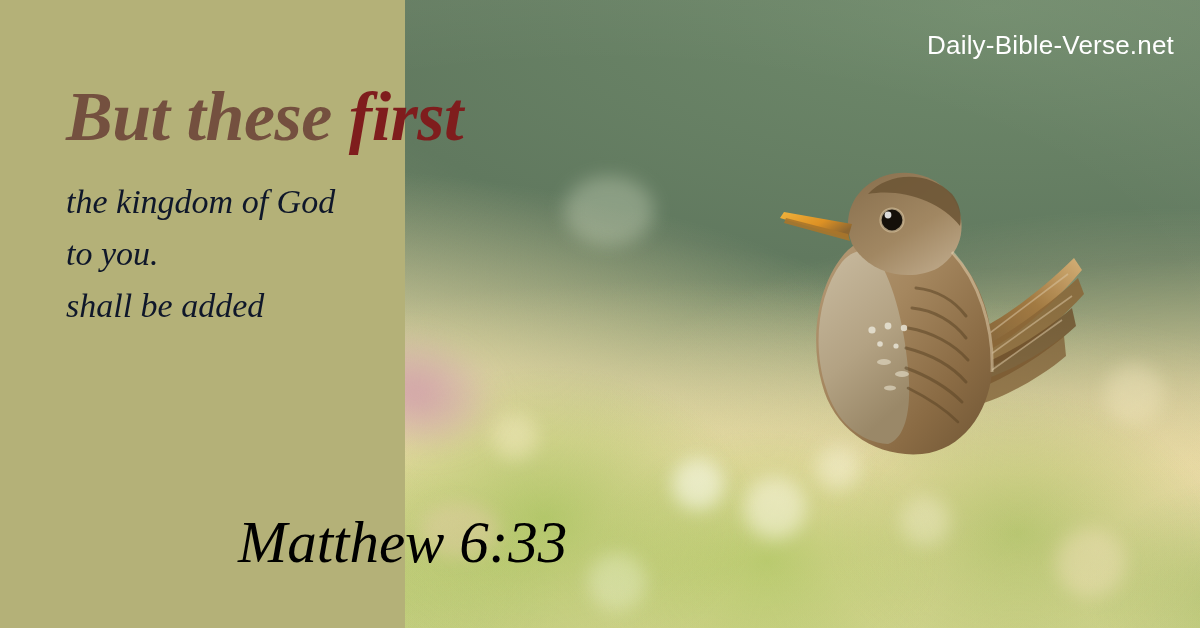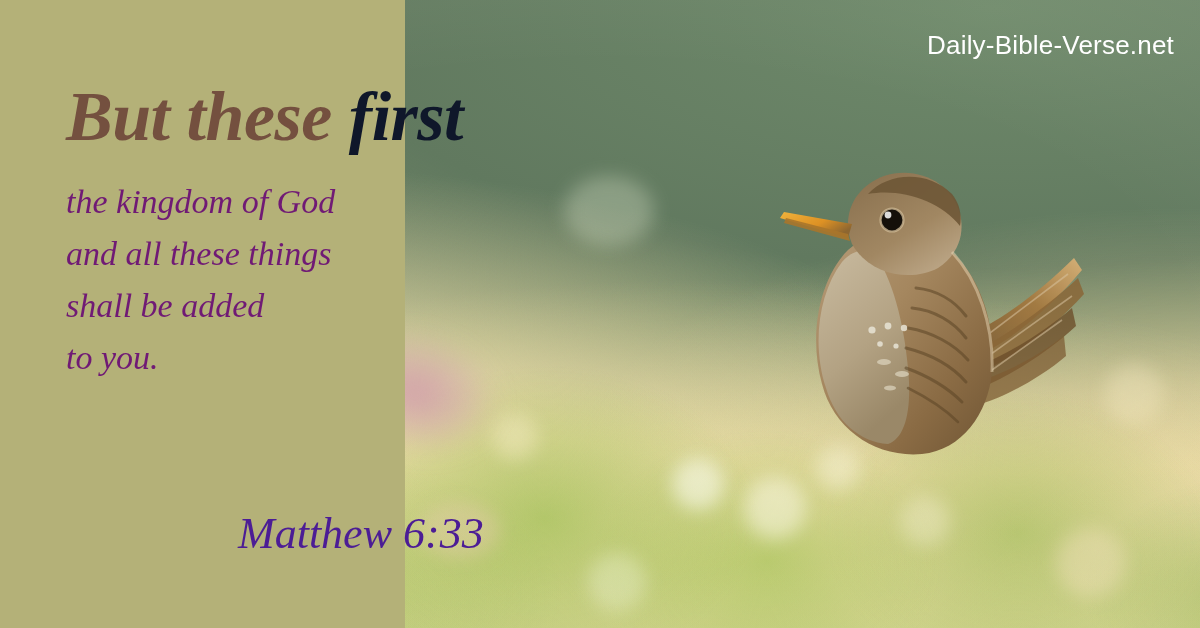--- a/index.html
+++ b/index.html
@@ -117,41 +117,41 @@
     left: 66px;
     top: 82px;
     font-size: 70px;
     font-weight: bold;
     font-style: italic;
     line-height: 1;
     white-space: nowrap;
     letter-spacing: -0.5px;
   }
   .headline .hl-dark { color: #74503f; }
-  .headline .hl-light { color: #0f172a; }
+  .headline .hl-light { color: #7f1d1d; }
 
   .body-lines {
     position: absolute;
     left: 66px;
     top: 176px;
     width: 360px;
     font-size: 34px;
     font-style: italic;
     line-height: 52px;
-    color: #701a75;
+    color: #0f172a;
   }
   .body-lines .ln { display: block; white-space: nowrap; }
 
   .reference {
     position: absolute;
     left: 238px;
     top: 508px;
-    font-size: 44px;
+    font-size: 59px;
     font-style: italic;
-    color: #4c1d95;
+    color: #000000;
     white-space: nowrap;
   }
 
   .watermark {
     position: absolute;
     right: 26px;
     top: 30px;
     font-family: "Liberation Sans", sans-serif;
     font-size: 26px;
     font-style: normal;
@@ -299,23 +299,22 @@
 
   <div class="verse-block">
 
     <div class="headline">
       <span class="hl-dark">But these</span>
       <span class="hl-light">first</span>
     </div>
 
     <div class="body-lines">
       <span class="ln">the kingdom of God</span>
-      <span class="ln">and all these things</span>
+      <span class="ln">to you.</span>
       <span class="ln">shall be added</span>
-      <span class="ln">to you.</span>
     </div>
 
     <div class="reference">Matthew 6:33</div>
   </div>
 
   <div class="watermark">Daily-Bible-Verse.net</div>
 
 </div>
 
 </body></html>

